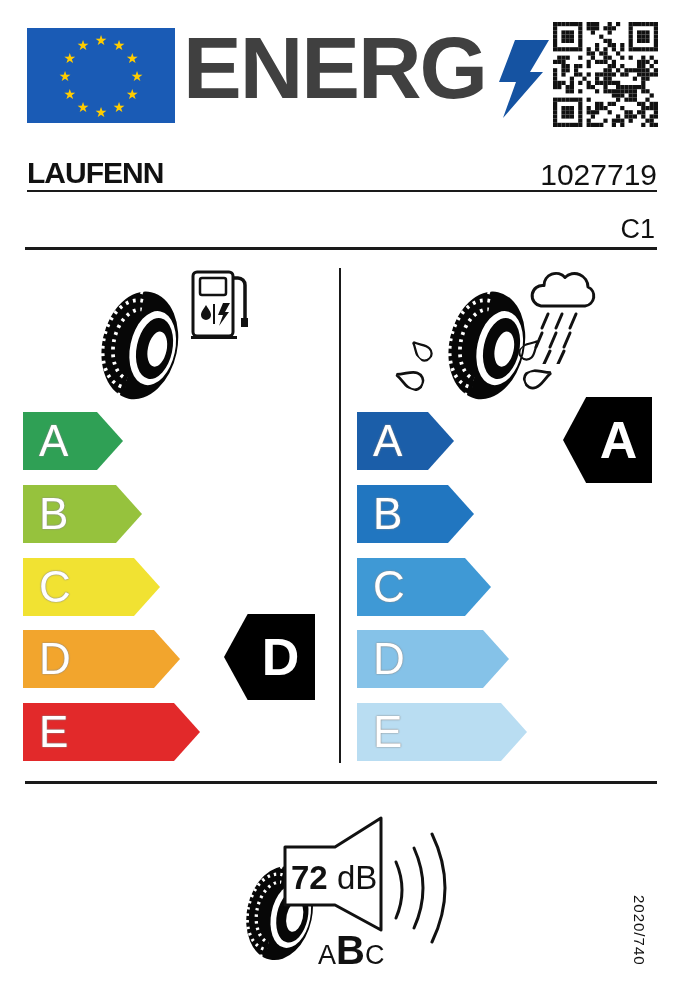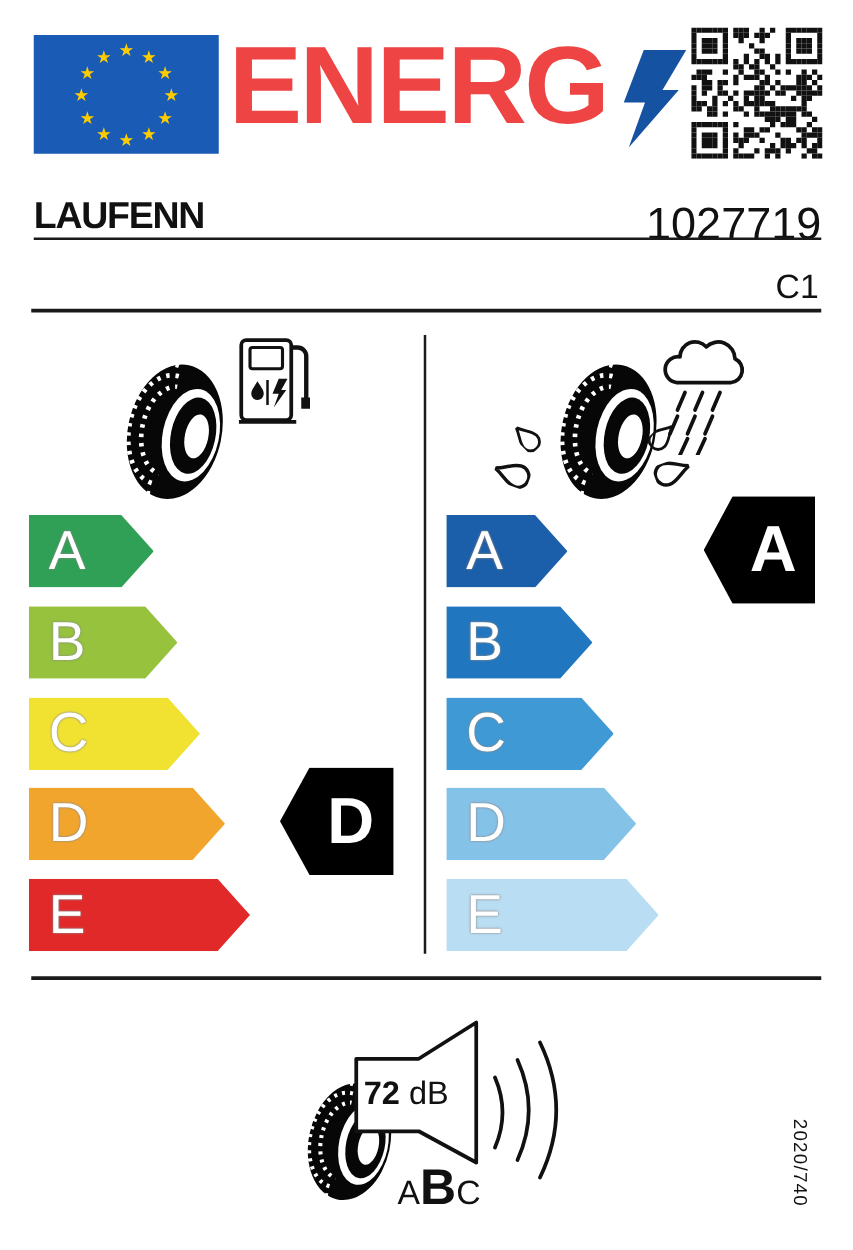--- a/index.html
+++ b/index.html
@@ -8,21 +8,21 @@
   .abs{position:absolute;}
 
   
   #eu-flag{left:27px;top:28px;width:148px;height:95px;background:#1a5bb5;}
   #eu-flag .star{position:absolute;font-size:14px;line-height:14px;transform:translate(-50%,-50%);}
   #energ{left:183px;top:24px;font-size:88px;font-weight:bold;letter-spacing:-2px;line-height:1;}
   #bolt{left:497px;top:40px;}
   #qr{left:553px;top:22px;}
 
   #brand{left:27px;top:156px;font-size:30px;font-weight:bold;letter-spacing:-1px;}
-  #artnum{right:25px;top:158px;font-size:36px;text-align:right;}
+  #artnum{right:25px;top:158px;font-size:30px;text-align:right;}
   .hline{background:#1a1a1a;}
   #line1{left:27px;top:190px;width:630px;height:2px;}
   #size{left:25px;top:206px;font-size:36px;letter-spacing:-1px;}
   #class{right:27px;top:214px;font-size:27px;}
   #line2{left:25px;top:247px;width:632px;height:3px;}
   #line3{left:25px;top:781px;width:632px;height:3px;}
   #vdivider{left:339px;top:268px;width:2px;height:495px;background:#1a1a1a;}
 
   
   .arrow{position:absolute;height:58px;
@@ -32,21 +32,21 @@
   .indicator{position:absolute;background:#000;
              clip-path:polygon(100% 0,26% 0,0 50%,26% 100%,100% 100%);}
   .indicator .gl{position:absolute;left:0;right:0;top:0;bottom:0;color:#fff;font-weight:bold;
                  font-size:52px;text-align:center;padding-left:22px;}
   #ind-fuel{left:224px;top:614px;width:91px;height:86px;}
   #ind-fuel .gl{line-height:86px;}
   #ind-wet{left:563px;top:397px;width:89px;height:86px;}
   #ind-wet .gl{line-height:86px;}
 
   
-  #db-text{left:291px;top:859px;font-size:26px;white-space:nowrap;}
+  #db-text{left:291px;top:859px;font-size:33px;white-space:nowrap;}
   #db-text .v{font-weight:bold;}
   #abc{left:318px;top:925px;display:flex;align-items:baseline;height:50px;}
   #abc .s{font-size:27px;line-height:50px;}
   #abc .r{font-size:40px;font-weight:bold;line-height:50px;}
   #regulation{left:631px;top:895px;font-size:15px;writing-mode:vertical-rl;letter-spacing:1px;}
 
   svg{display:block;}
 </style>
 </head>
 <body>
@@ -81,21 +81,21 @@
       <span class="star" style="left: 105.177px; top: 66px; color: rgb(255, 204, 0);">★</span>
       <span class="star" style="left: 92px; top: 79.1769px; color: rgb(255, 204, 0);">★</span>
       <span class="star" style="left: 74px; top: 84px; color: rgb(255, 204, 0);">★</span>
       <span class="star" style="left: 56px; top: 79.1769px; color: rgb(255, 204, 0);">★</span>
       <span class="star" style="left: 42.8231px; top: 66px; color: rgb(255, 204, 0);">★</span>
       <span class="star" style="left: 38px; top: 48px; color: rgb(255, 204, 0);">★</span>
       <span class="star" style="left: 42.8231px; top: 30px; color: rgb(255, 204, 0);">★</span>
       <span class="star" style="left: 56px; top: 16.8231px; color: rgb(255, 204, 0);">★</span>
     </div>
 
-  <div id="energ" class="abs" style="color: #ef4444; text-align: center;">ENERG</div>
+  <div id="energ" class="abs" style="color: #404040; text-align: center;">ENERG</div>
 
   <svg id="bolt" class="abs" width="52" height="78" viewBox="0 0 52 78">
     <polygon points="18,0 52,0 33,32 46,32 6,78 19,42 2,42" style="fill: rgb(21, 83, 162);"></polygon>
   </svg>
 
   <svg id="qr" class="abs" width="105" height="105" viewBox="0 0 105 105">
       <rect width="105" height="105" fill="#fff"></rect>
       <rect x="0.0" y="0.0" width="4.2" height="4.2" fill="#111"></rect>
       <rect x="4.2" y="0.0" width="4.2" height="4.2" fill="#111"></rect>
       <rect x="8.4" y="0.0" width="4.2" height="4.2" fill="#111"></rect>

